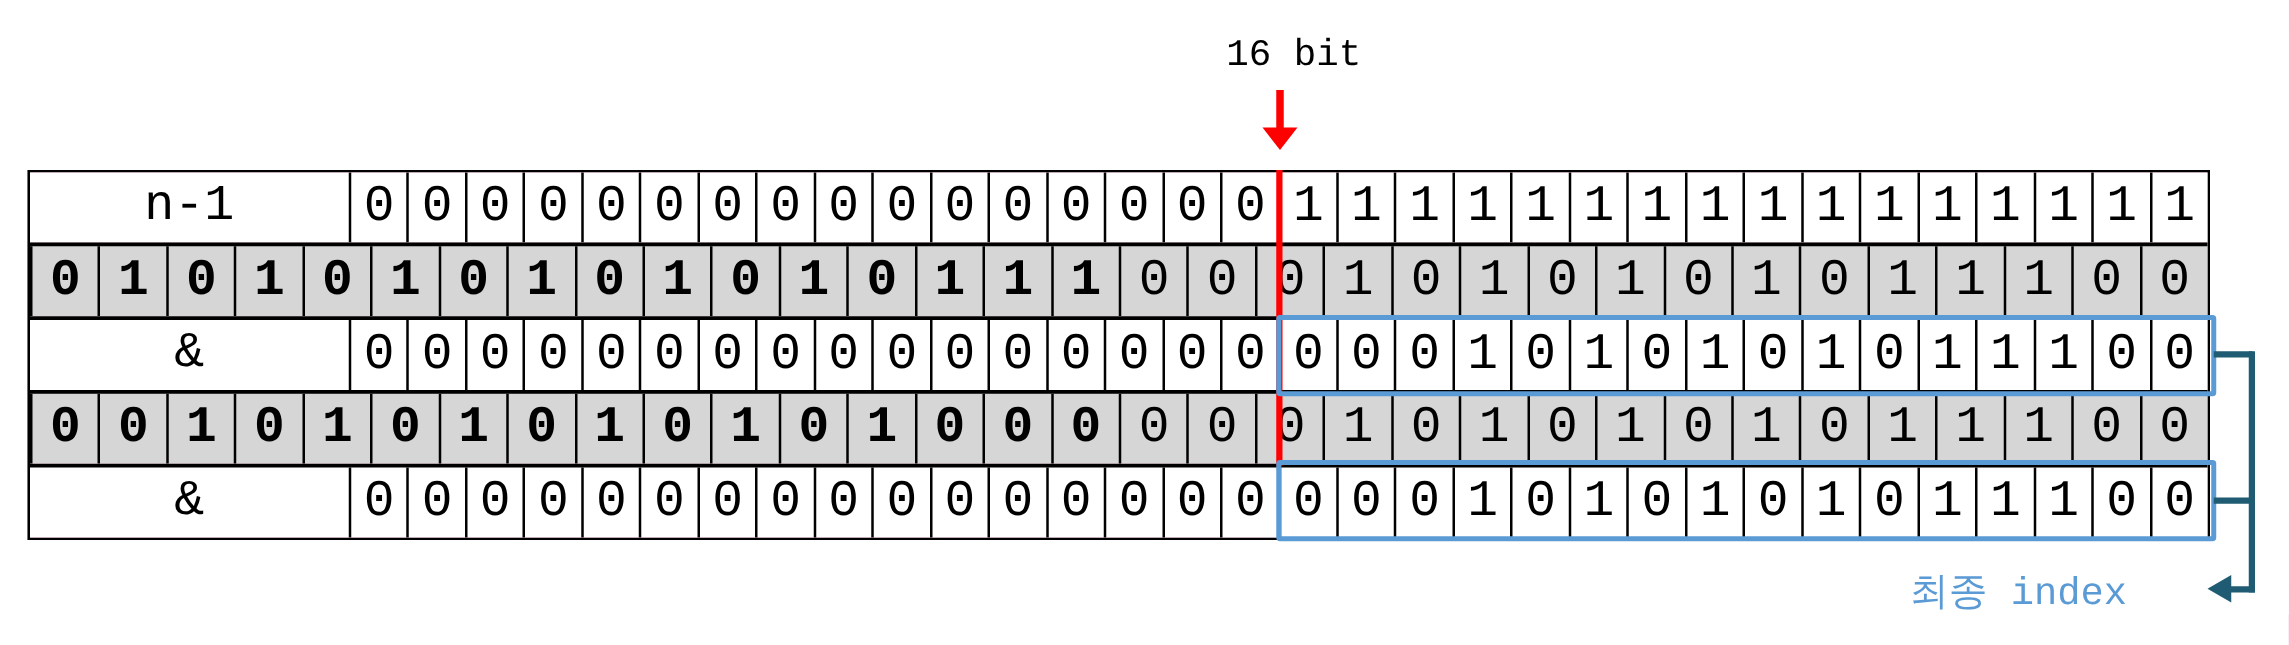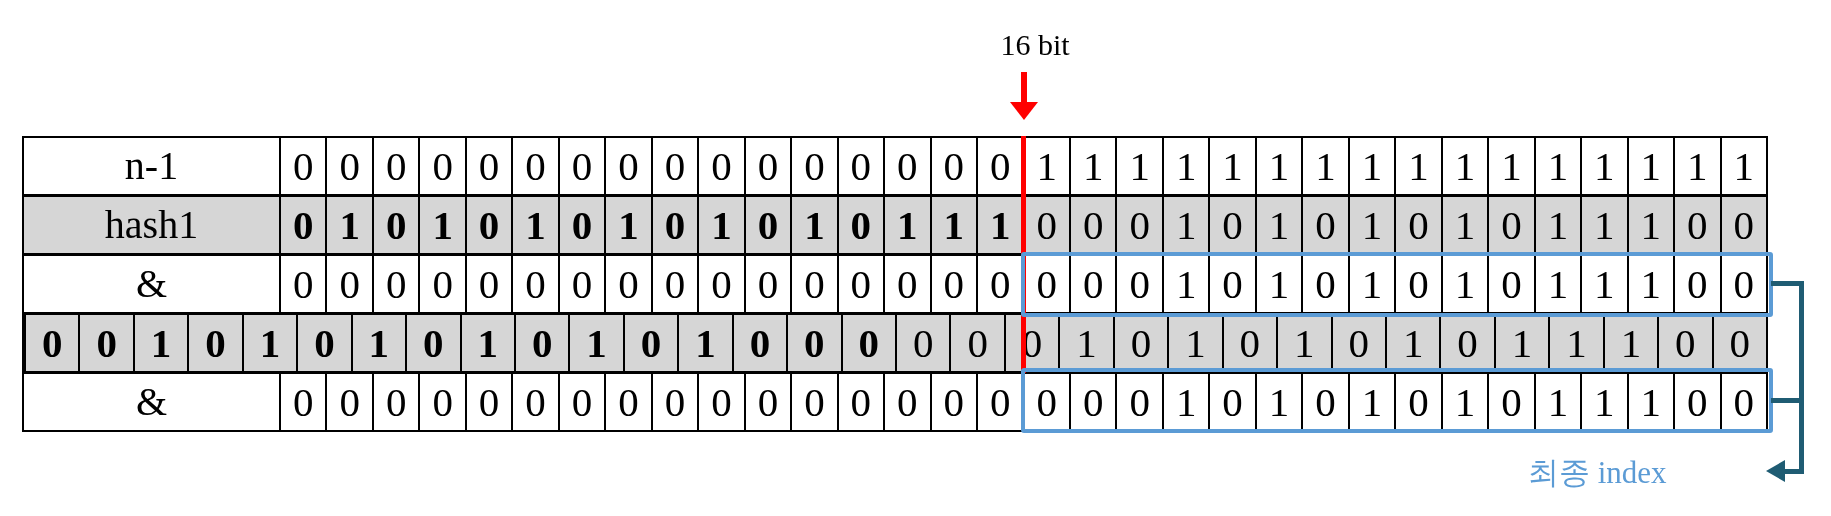--- a/index.html
+++ b/index.html
@@ -2,21 +2,21 @@
 <html><head>
 <meta charset="utf-8">
 <style>
   * { box-sizing: border-box; margin: 0; padding: 0; }
   html, body { background: #ffffff; }
   #canvas {
     position: relative;
     width: 1831px;
     height: 492px;
     background: #ffffff;
-    font-family: Liberation Serif, serif;
+    font-family: Liberation Mono, monospace;
     overflow: hidden;
     border-radius: 23px;
   }
 
   
   #bit-table {
     position: absolute;
     left: 22px; top: 136px;
     width: 1746px; height: 296px;
     border: 2.5px solid var(--grid, #000);
@@ -134,21 +134,20 @@
         <div class="bit-cell">1</div>
         <div class="bit-cell">1</div>
         <div class="bit-cell">1</div>
         <div class="bit-cell">1</div>
         <div class="bit-cell">1</div>
         <div class="bit-cell">1</div>
         <div class="bit-cell">1</div>
         <div class="bit-cell">1</div>
       </div>
       <div class="bit-row shaded">
-        <div class="label-cell">hash1</div>
         <div class="bit-cell first bold">0</div>
         <div class="bit-cell bold">1</div>
         <div class="bit-cell bold">0</div>
         <div class="bit-cell bold">1</div>
         <div class="bit-cell bold">0</div>
         <div class="bit-cell bold">1</div>
         <div class="bit-cell bold">0</div>
         <div class="bit-cell bold">1</div>
         <div class="bit-cell bold">0</div>
         <div class="bit-cell bold">1</div>

